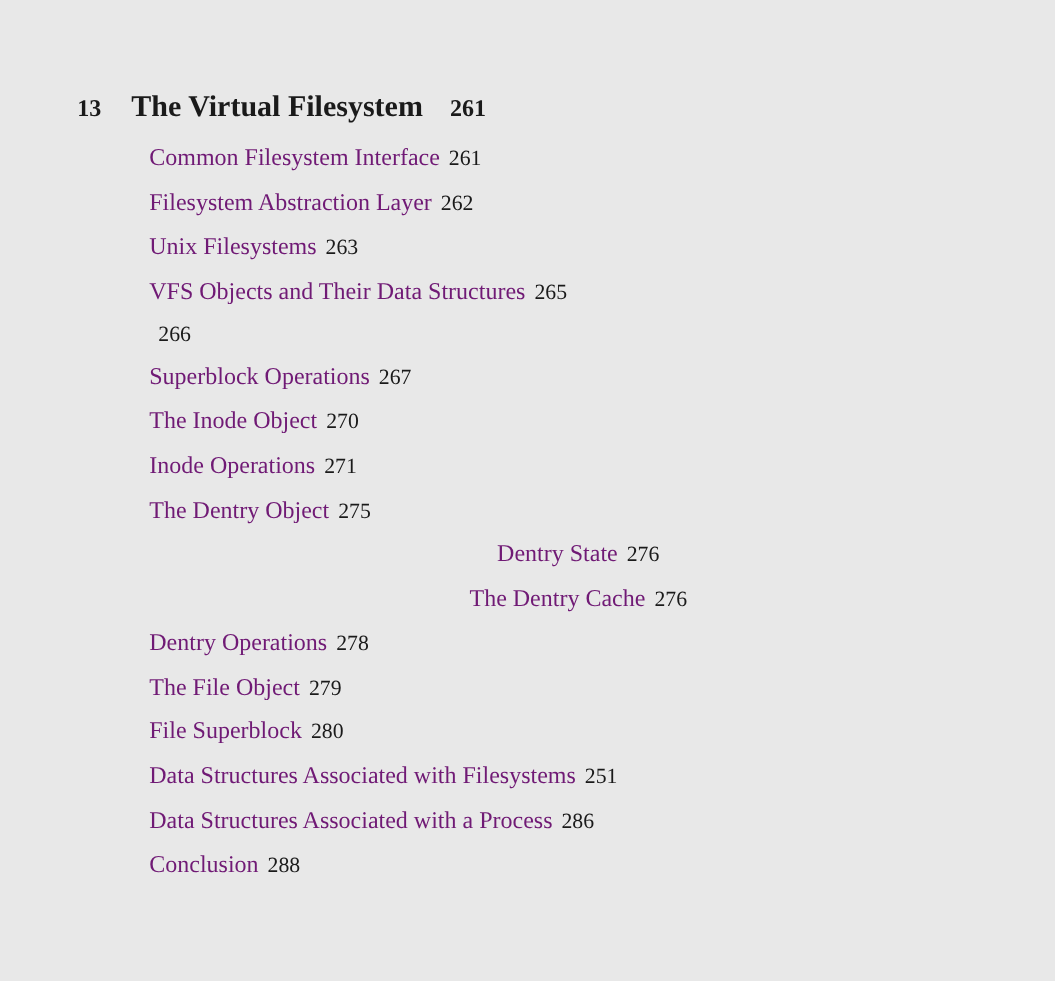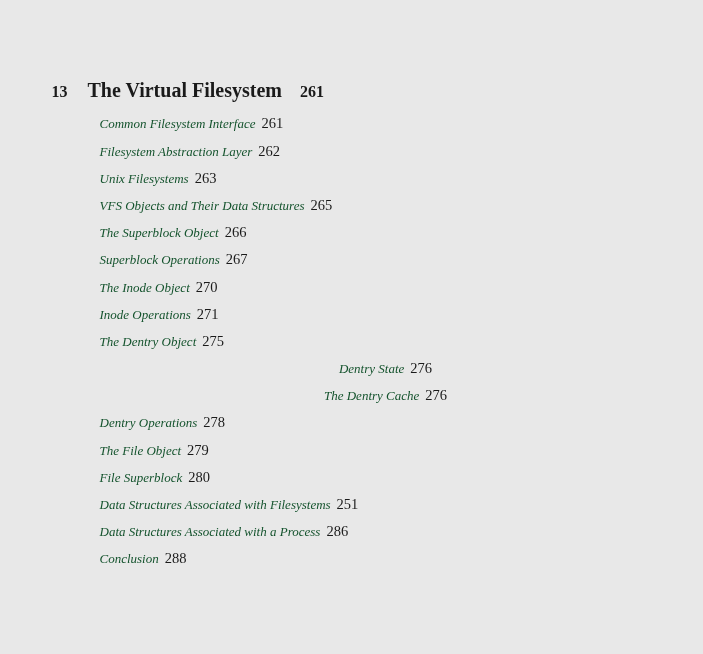--- a/index.html
+++ b/index.html
@@ -60,23 +60,22 @@
       margin-bottom: 4px;
       line-height: 1.6;
     }
 
     .toc-entry-indented {
       padding-left: 20px;
       justify-content: center;
     }
 
     .entry-title {
-      font-size: 13px;
-      color: #14532d;
-      font-style: italic;
+      font-size: 16px;
+      color: #701a75;
     }
 
     .entry-page {
       font-size: 14.5px;
       color: #1a1a1a;
       margin-left: 6px;
     }
   </style>
 </head>
 <body>
@@ -98,21 +97,20 @@
       </div>
       <div class="toc-entry">
         <span class="entry-title">Unix Filesystems</span>
         <span class="entry-page">263</span>
       </div>
       <div class="toc-entry">
         <span class="entry-title">VFS Objects and Their Data Structures</span>
         <span class="entry-page">265</span>
       </div>
       <div class="toc-entry">
-        <span class="entry-title">The Superblock Object</span>
         <span class="entry-page">266</span>
       </div>
       <div class="toc-entry">
         <span class="entry-title">Superblock Operations</span>
         <span class="entry-page">267</span>
       </div>
       <div class="toc-entry">
         <span class="entry-title">The Inode Object</span>
         <span class="entry-page">270</span>
       </div>

